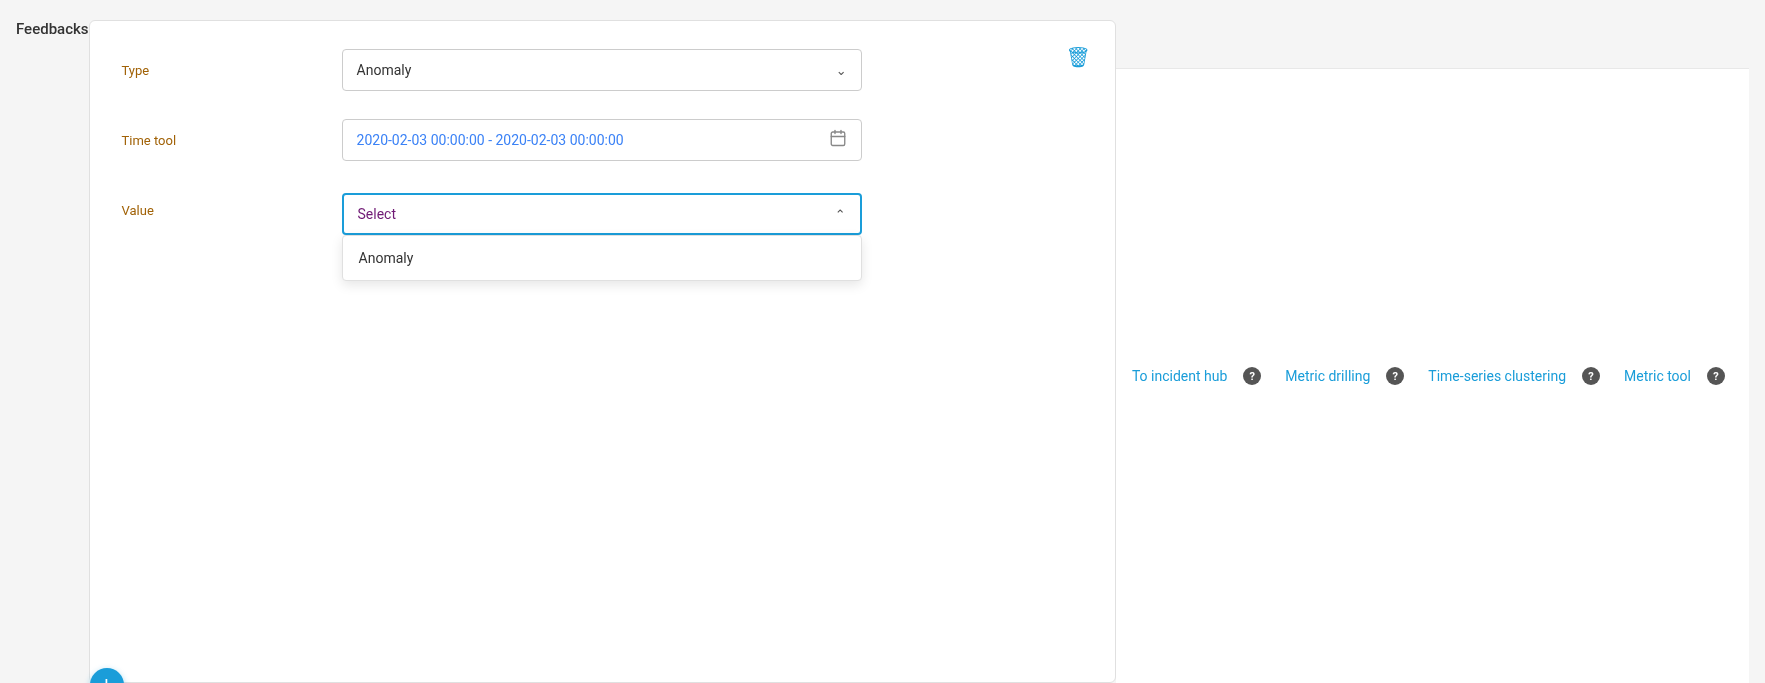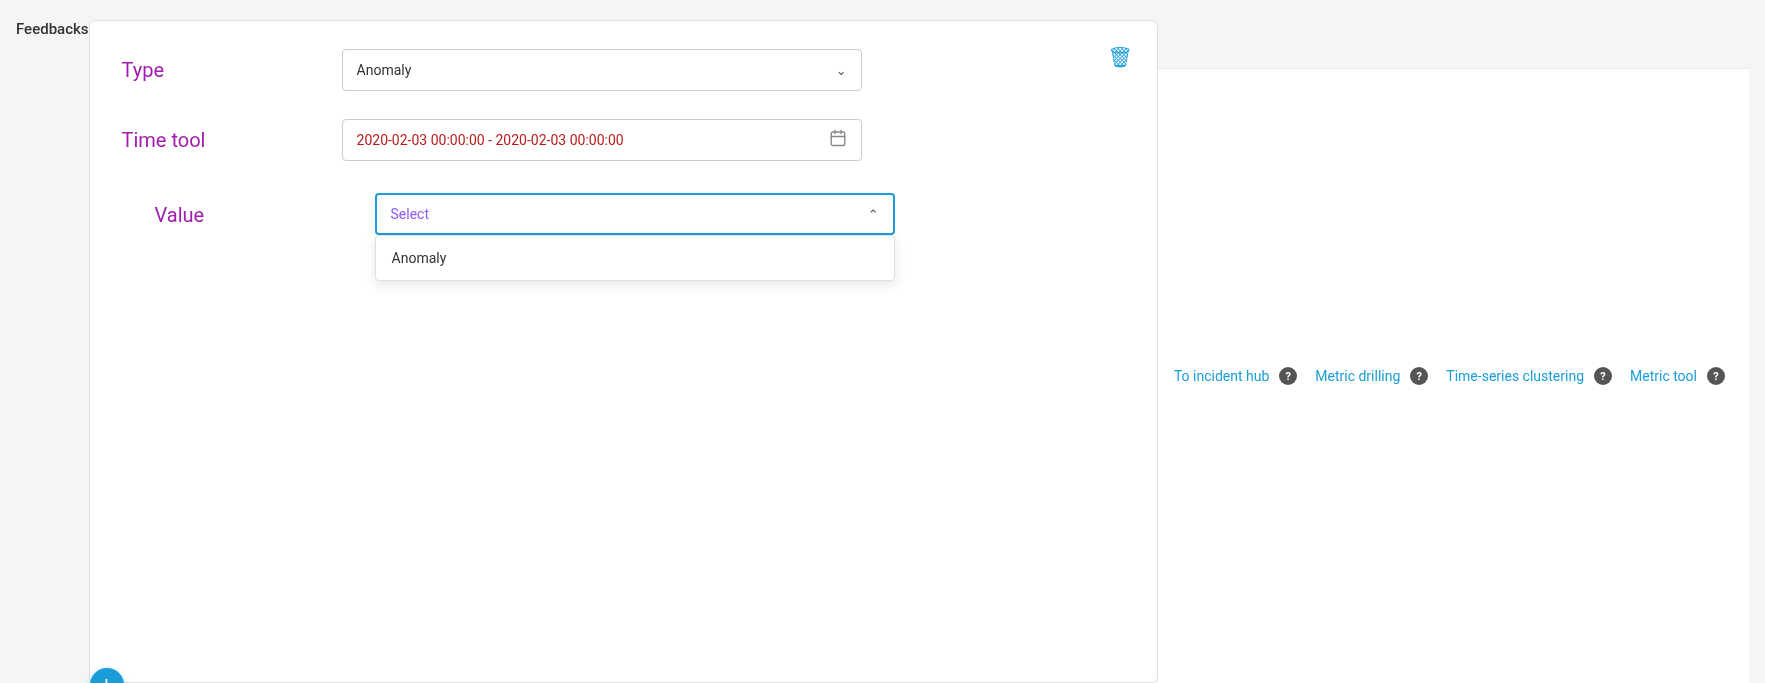--- a/index.html
+++ b/index.html
@@ -38,22 +38,22 @@
     }
 
     .field-row {
       display: flex;
       align-items: center;
       margin-bottom: 28px;
     }
 
     .field-label {
       width: 220px;
-      font-size: 20px;
-      color: #a21caf;
+      font-size: 13px;
+      color: #a16207;
       flex-shrink: 0;
     }
 
     .field-control {
       flex: 1;
       max-width: 520px;
     }
 
     .select-box {
       width: 100%;
@@ -76,21 +76,21 @@
       font-size: 13px;
     }
 
     .date-input {
       width: 100%;
       height: 42px;
       border: 1px solid #ccc;
       border-radius: 4px;
       padding: 0 14px;
       font-size: 14px;
-      color: #b91c1c;
+      color: #3b82f6;
       background: #fff;
       display: flex;
       align-items: center;
       justify-content: space-between;
       cursor: pointer;
     }
 
     .date-input .cal-icon {
       color: #888;
       font-size: 16px;
@@ -175,21 +175,21 @@
     .add-btn-container {
       margin-top: 16px;
     }
 
     .footer-nav {
       background: #fff;
       border-top: 1px solid #e8e8e8;
       padding: 14px 16px;
       display: flex;
       align-items: center;
-      gap: 10px;
+      gap: 16px;
       flex-shrink: 0;
       margin-top: 40px;
     }
 
     .footer-link {
       color: #1a9dd9;
       font-size: 14px;
       cursor: pointer;
       text-decoration: none;
     }
@@ -245,25 +245,25 @@
               <rect x="3" y="4" width="18" height="18" rx="2" ry="2"></rect>
               <line x1="16" y1="2" x2="16" y2="6"></line>
               <line x1="8" y1="2" x2="8" y2="6"></line>
               <line x1="3" y1="10" x2="21" y2="10"></line>
             </svg>
           </span>
         </div>
       </div>
     </div>
 
-    <div class="field-row" style="align-items: flex-start; padding-top: 4px; margin-left: 33px;">
+    <div class="field-row" style="align-items: flex-start; padding-top: 4px;">
       <div class="field-label" style="padding-top: 10px;">Value</div>
       <div class="field-control value-field-wrapper">
         <div class="value-select-box">
-          <span style="color:#8b5cf6;">Select</span>
+          <span style="color:#701a75;">Select</span>
           <span class="chevron-up">⌃</span>
         </div>
         <div class="dropdown-menu">
           <div class="dropdown-item">
             <span>Anomaly</span>
           </div>
         </div>
       </div>
     </div>
 

